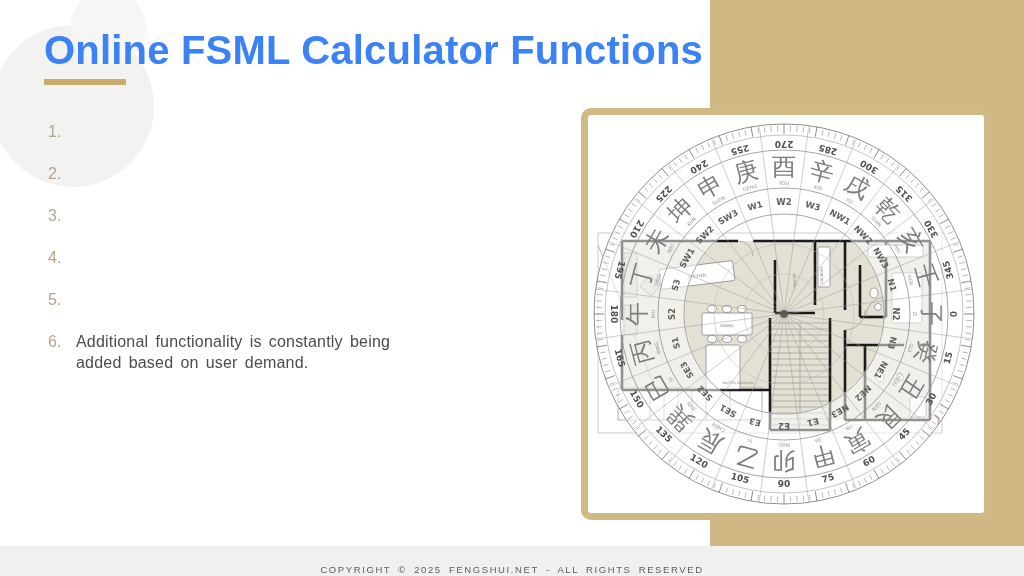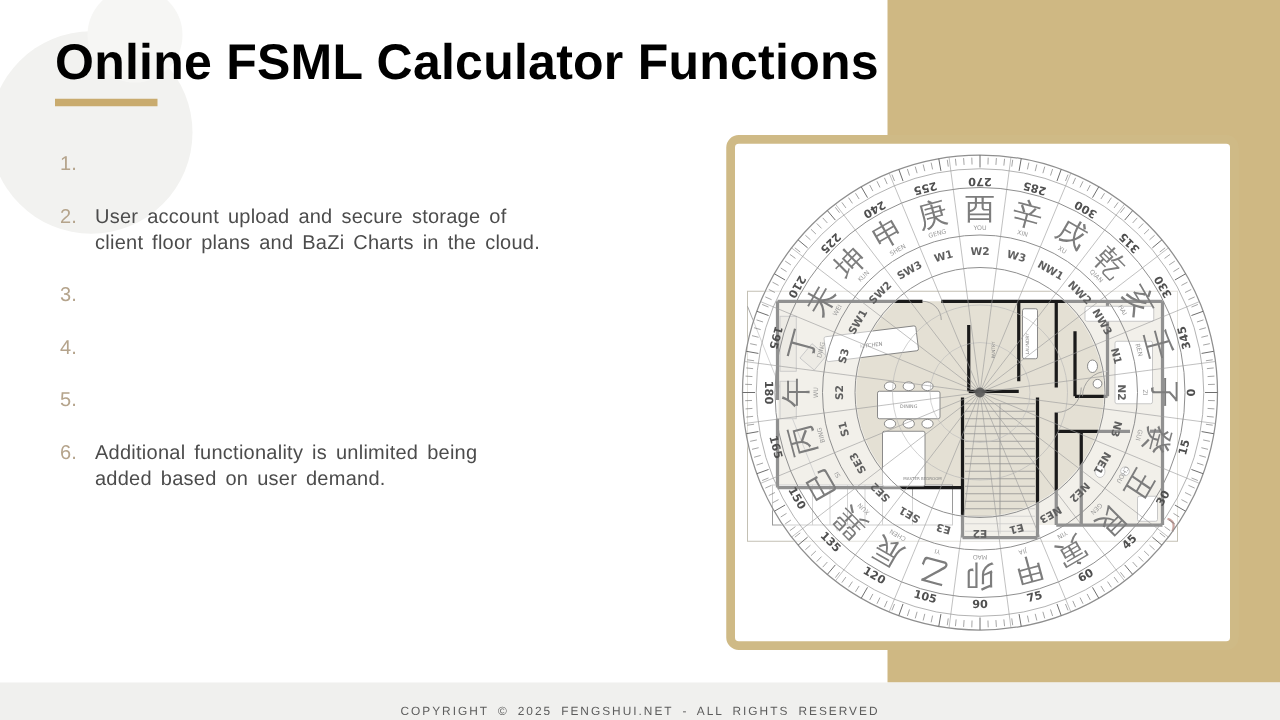--- a/index.html
+++ b/index.html
@@ -1,21 +1,21 @@
 <!DOCTYPE html>
 <html><head>
 <meta charset="utf-8">
 <style>
   html,body{margin:0;padding:0;background:#888;}
   .slide{position:relative;width:1024px;height:576px;background:#ffffff;overflow:hidden;
          font-family:"Liberation Sans",sans-serif;}
   .deco-circle{position:absolute;border-radius:50%;background:#f2f2f0;z-index:1;}
   .deco-circle.small{background:#f6f6f4;}
   .title{position:absolute;left:44px;top:28px;z-index:3;font-size:40px;font-weight:900;
-         color:#000000;letter-spacing:.2px;}
+         color:#3b82f6;letter-spacing:.2px;}
   .title-underline{position:absolute;left:44px;top:79px;width:82px;height:6px;z-index:3;}
   .feature-list{position:absolute;left:48px;top:121px;width:480px;z-index:3;list-style:none;
                 margin:0;padding:0;}
   .feature-item{display:flex;margin-bottom:21px;font-size:16px;line-height:21px;
                 letter-spacing:.2px;word-spacing:2.5px;color:#4c4c4c;}
   .feature-num{flex:0 0 28px;color:#b5a48c;}
   .feature-text{white-space:pre-line;}
   .tan-block{position:absolute;left:710px;top:0;width:314px;height:546px;z-index:2;}
   .image-frame{position:absolute;left:581px;top:108px;width:396px;height:398px;z-index:4;
                background:#ffffff;border:7px solid #cfba86;border-radius:10px;}
@@ -34,35 +34,33 @@
 
   <div class="title">Online FSML Calculator Functions</div>
   <div class="title-underline" style="background: rgb(201, 171, 110);"></div>
 
   <ol class="feature-list" id="feature-list">
       <li class="feature-item">
         <span class="feature-num">1.</span>
       </li>
       <li class="feature-item">
         <span class="feature-num">2.</span>
-        <span class="feature-text">User account upload and secure storage of
-client floor plans and BaZi Charts in the cloud.</span>
       </li>
       <li class="feature-item">
         <span class="feature-num">3.</span>
       </li>
       <li class="feature-item">
         <span class="feature-num">4.</span>
       </li>
       <li class="feature-item">
         <span class="feature-num">5.</span>
       </li>
       <li class="feature-item">
         <span class="feature-num">6.</span>
-        <span class="feature-text">Additional functionality is unlimited being
+        <span class="feature-text">Additional functionality is constantly being
 added based on user demand.</span>
       </li>
     </ol>
 
   <div class="tan-block" style="background: rgb(207, 184, 131);"></div>
 
   <div class="image-frame" style="border-color: rgb(207, 186, 134);">
     <svg class="compass-svg" id="compass" viewBox="0 0 396 398" xmlns="http://www.w3.org/2000/svg">
         <g>
           <rect x="10" y="118" width="344" height="200" fill="none" stroke="#c3c0b4" stroke-width="0.8"></rect>

